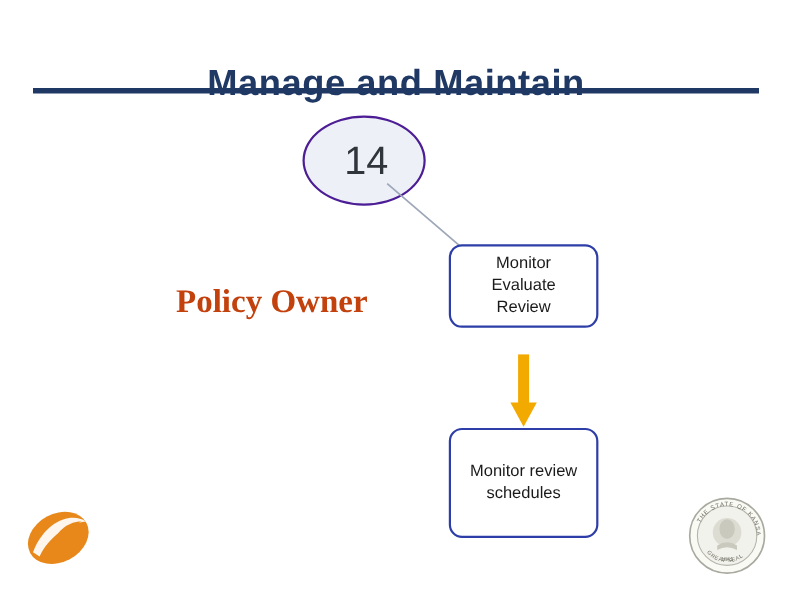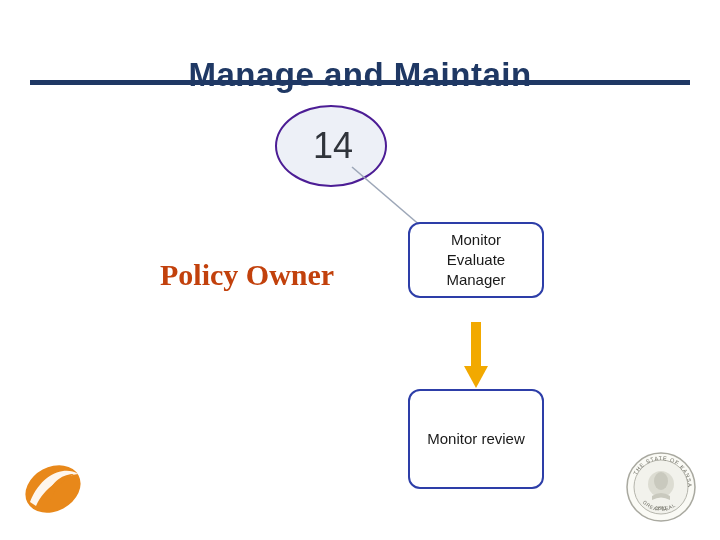--- a/index.html
+++ b/index.html
@@ -161,32 +161,33 @@
   <svg id="callout-connector" viewBox="0 0 90 70">
     <line x1="2" y1="2" x2="72" y2="62" stroke="#9DA7B8" stroke-width="1.6"></line>
   </svg>
 
   <div class="lane-label" id="lane-policy-owner">Policy Owner</div>
 
   <div class="proc-box" id="box-monitor-evaluate-review">
     <div>
       <span>Monitor</span>
       <span>Evaluate</span>
-      <span>Manager</span>
+      <span>Review</span>
     </div>
   </div>
 
   <svg id="flow-arrow" viewBox="0 0 28 68">
     <rect x="9" y="0" width="10" height="46" fill="#F2A900"></rect>
     <polygon points="2,44 26,44 14,66" fill="#F2A900"></polygon>
   </svg>
 
   <div class="proc-box" id="box-monitor-review-schedules">
     <div>
       <span>Monitor  review</span>
+      <span>schedules</span>
     </div>
   </div>
 
   <svg id="logo" viewBox="0 0 62 62">
     <ellipse cx="31" cy="31" rx="29" ry="22" transform="rotate(-28 31 31)" fill="#E8881A"></ellipse>
     <path d="M8 44 C 20 14, 44 8, 56 16 C 40 18, 22 30, 14 48 Z" fill="#ffffff" opacity="0.92"></path>
     <path d="M24 40 C 30 22, 42 16, 52 16 C 40 22, 32 32, 28 44 Z" fill="#E8881A"></path>
   </svg>
 
   <svg id="seal" viewBox="0 0 78 78">

